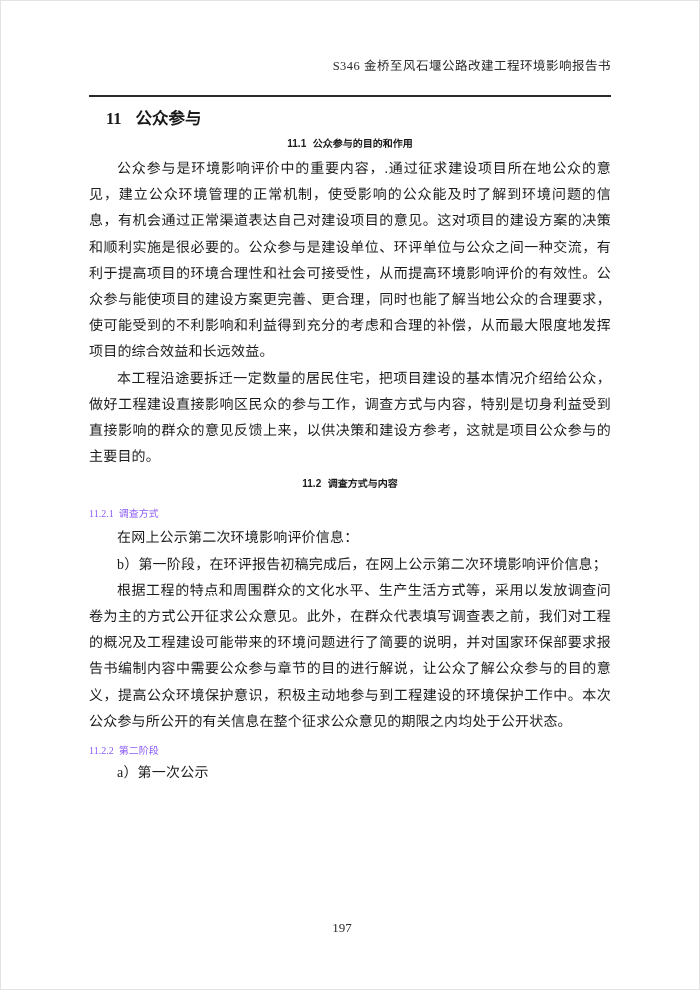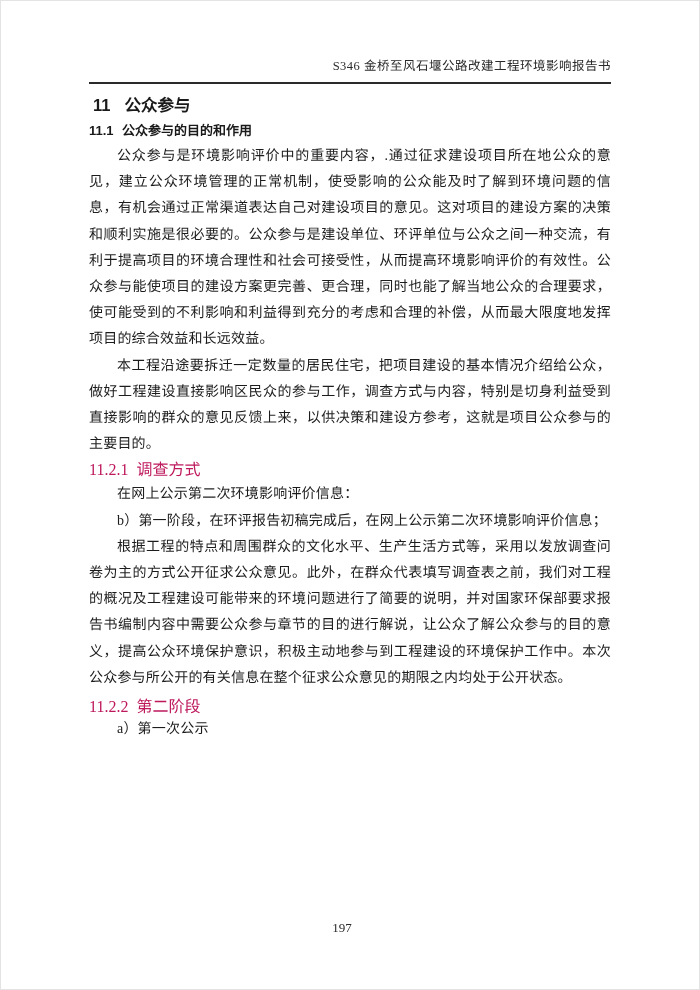--- a/index.html
+++ b/index.html
@@ -15,53 +15,54 @@
     background: #ffffff;
     box-sizing: border-box;
     padding: 0 88px;
     border: 1px solid #e3e3e3;
     font-family: "Liberation Serif", "DejaVu Serif", serif;
     color: #1c1c1c;
     overflow: hidden;
   }
   .running-header {
     margin-top: 58px;
-    padding-bottom: 8px;
+    padding-bottom: 21px;
     border-bottom: 2px solid #2a2a2a;
     text-align: right;
     font-size: 12.5px;
     line-height: 15px;
     letter-spacing: 0.5px;
     color: #2a2a2a;
   }
   h1.chapter-heading {
-    margin: 12px 0 0 4px;
-    font-family: Liberation Sans, sans-serif;
+    margin: 12px 0 0 17px;
+    font-family: Liberation Serif, serif;
     font-size: 16.5px;
     font-weight: bold;
     line-height: 19px;
     color: #1a1a1a;
   }
   h2.section-heading {
     margin: 7px 0 0 0;
     font-family: "Liberation Sans", "DejaVu Sans", sans-serif;
-    font-size: 13px;
+    font-size: 10px;
     font-weight: bold;
     line-height: 18px;
     color: #1a1a1a;
+    text-align: center;
   }
   h2.section-heading.second {
     margin-top: 5px;
   }
   h3.subsection-heading {
-    margin: 4px 0 0 0;
-    font-size: 16px;
+    margin: 12px 0 0 0;
+    font-size: 10px;
     font-weight: normal;
     line-height: 18px;
-    color: #be185d;
+    color: #8b5cf6;
   }
   h3.subsection-heading.second {
     margin-top: 7px;
   }
   .hnum-wide  { margin-right: 0.85em; }
   .hnum-mid   { margin-right: 0.65em; }
   .hnum-small { margin-right: 0.5em; }
   p.body-text {
     margin: 0;
     font-size: 14px;
@@ -97,20 +98,23 @@
   </h1>
 
   <h2 class="section-heading">
     <span class="hnum-mid">11.1</span><span>公众参与的目的和作用</span>
   </h2>
 
   <p class="body-text first-after-heading">公众参与是环境影响评价中的重要内容，.通过征求建设项目所在地公众的意见，建立公众环境管理的正常机制，使受影响的公众能及时了解到环境问题的信息，有机会通过正常渠道表达自己对建设项目的意见。这对项目的建设方案的决策和顺利实施是很必要的。公众参与是建设单位、环评单位与公众之间一种交流，有利于提高项目的环境合理性和社会可接受性，从而提高环境影响评价的有效性。公众参与能使项目的建设方案更完善、更合理，同时也能了解当地公众的合理要求，使可能受到的不利影响和利益得到充分的考虑和合理的补偿，从而最大限度地发挥项目的综合效益和长远效益。</p>
 
   <p class="body-text">本工程沿途要拆迁一定数量的居民住宅，把项目建设的基本情况介绍给公众，做好工程建设直接影响区民众的参与工作，调查方式与内容，特别是切身利益受到直接影响的群众的意见反馈上来，以供决策和建设方参考，这就是项目公众参与的主要目的。</p>
 
+  <h2 class="section-heading second">
+    <span class="hnum-mid">11.2</span><span>调查方式与内容</span>
+  </h2>
 
   <h3 class="subsection-heading">
     <span class="hnum-small">11.2.1</span><span>调查方式</span>
   </h3>
 
   <p class="body-text intro-line">在网上公示第二次环境影响评价信息：</p>
 
 
   <p class="body-text">b）第一阶段，在环评报告初稿完成后，在网上公示第二次环境影响评价信息；</p>
 

